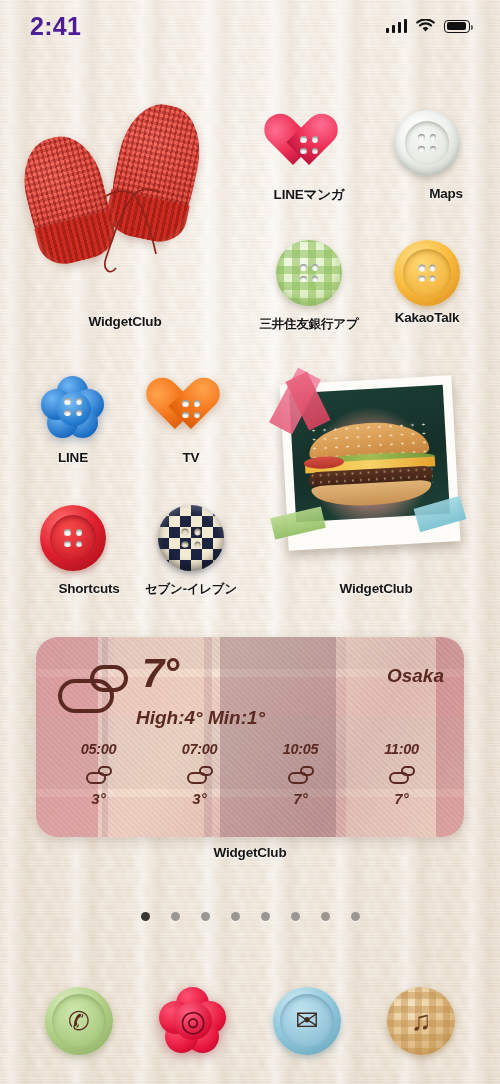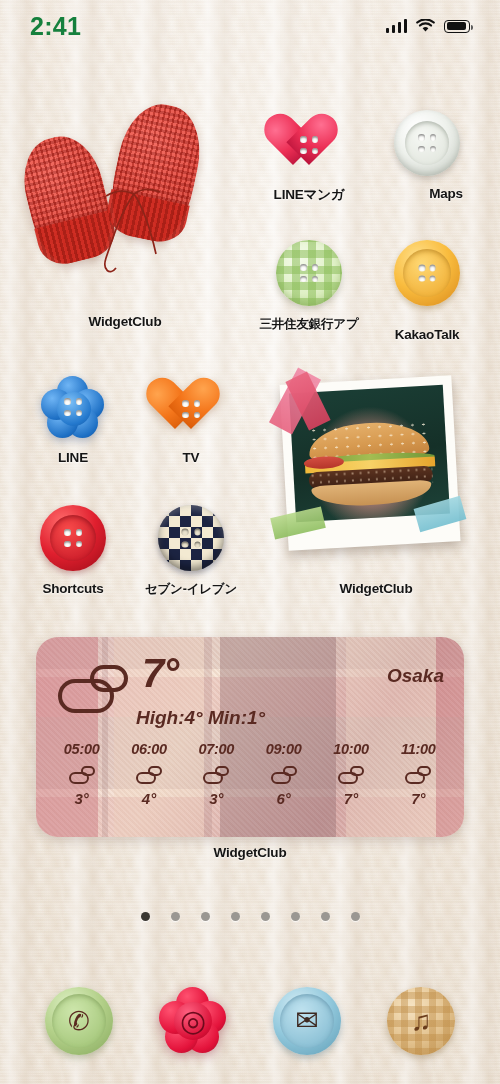--- a/index.html
+++ b/index.html
@@ -51,21 +51,21 @@
     background:radial-gradient(ellipse at 50% 30%, rgba(255,255,255,0.30), rgba(214,196,174,0.16) 80%);
     pointer-events:none;
   }
 
   
   #statusbar{
     position:absolute; top:0; left:0; right:0; height:52px;
     display:flex; align-items:center; justify-content:space-between;
     padding:0 30px; z-index:40;
   }
-  #clock{ font-size:25px; font-weight:700; color:#15803d; letter-spacing:.3px; }
+  #clock{ font-size:25px; font-weight:700; color:#4c1d95; letter-spacing:.3px; }
   .sb-right{ display:flex; align-items:center; gap:9px; }
   .bars{ display:flex; align-items:flex-end; gap:2.5px; height:14px; }
   .bars i{ width:3.5px; background:#111; border-radius:1px; display:block; }
   .bars i:nth-child(1){height:5px}.bars i:nth-child(2){height:8px}
   .bars i:nth-child(3){height:11px}.bars i:nth-child(4){height:14px}
   .batt{ width:26px; height:13px; border:1.6px solid #111; border-radius:4px; padding:1.6px; position:relative;}
   .batt span{ display:block; height:100%; width:92%; background:#111; border-radius:2px;}
   .batt::after{content:"";position:absolute;right:-4px;top:4px;width:2px;height:5px;background:#5c5c5c;border-radius:0 2px 2px 0;}
 
   
@@ -322,21 +322,21 @@
       <div class="btn round" style="background:radial-gradient(circle at 36% 28%,#ffe08a 0%,#f9bc3e 48%,#d8881a 100%);box-shadow:0 3px 6px rgba(140,100,30,.33)"></div>
       <div class="btn round" style="inset:9px;background:radial-gradient(circle at 40% 32%,#ffd873,#eda72a);box-shadow:inset 0 2px 5px rgba(160,110,20,.55)"></div>
       <div class="holes" style="gap:4px">
           <b></b>
           <b></b>
           <b></b>
           <b></b>
         </div>
     </div>
   </div>
-  <div class="label" style="position:absolute;left:368px;top:327px;width:118px">KakaoTalk</div>
+  <div class="label" style="position:absolute;left:368px;top:310px;width:118px">KakaoTalk</div>
 
   <div class="cell" style="left:40px;top:374px;width:66px">
     <div class="icon-wrap">
       <div class="flower" style="filter:drop-shadow(0 3px 5px rgba(40,70,120,.35))">
         <i style="background:radial-gradient(circle at 36% 30%,#6fb5f5,#1d6fc4 70%,#12519b)"></i>
         <i style="background:radial-gradient(circle at 36% 30%,#6fb5f5,#1d6fc4 70%,#12519b)"></i>
         <i style="background:radial-gradient(circle at 36% 30%,#6fb5f5,#1d6fc4 70%,#12519b)"></i>
         <i style="background:radial-gradient(circle at 36% 30%,#6fb5f5,#1d6fc4 70%,#12519b)"></i>
         <i style="background:radial-gradient(circle at 36% 30%,#6fb5f5,#1d6fc4 70%,#12519b)"></i>
         <i style="width:34px;height:34px;background:radial-gradient(circle at 38% 30%,#7cc0f8,#2277cc 70%,#15569f)"></i>
@@ -370,21 +370,21 @@
       <div class="btn round" style="background:radial-gradient(circle at 34% 26%,#ff6a6a 0%,#e01f2e 50%,#9c0d18 100%);box-shadow:0 3px 6px rgba(130,30,30,.35)"></div>
       <div class="btn round" style="inset:10px;background:radial-gradient(circle at 40% 32%,#f84a4a,#c21222);box-shadow:inset 0 2px 5px rgba(120,10,20,.6)"></div>
       <div class="holes">
           <b></b>
           <b></b>
           <b></b>
           <b></b>
         </div>
     </div>
   </div>
-  <div class="label" style="position:absolute;left:14px;top:581px;width:118px">Shortcuts</div>
+  <div class="label" style="position:absolute;left:30px;top:581px;width:118px">Shortcuts</div>
 
   <div class="cell" style="left:158px;top:505px;width:66px">
     <div class="icon-wrap">
       <div class="btn round" style="
         background:
           repeating-conic-gradient(#1c2442 0 25%, #f3ead2 0 50%) 0 0/22px 22px,
           #1c2442;
         box-shadow:0 3px 6px rgba(40,45,70,.4)"></div>
       <div class="btn round" style="inset:0;box-shadow:inset 0 -4px 9px rgba(0,0,0,.45), inset 0 4px 7px rgba(255,255,255,.25)"></div>
       <div class="holes" style="gap:6px">
@@ -430,45 +430,29 @@
     <div class="w-hours">
       <div class="hour">
         <div class="h-time">05:00</div>
         <div class="h-ico">
             <span class="c2"></span>
             <span class="c1"></span>
           </div>
         <div class="h-temp">3°</div>
       </div>
       <div class="hour">
-        <div class="h-time">06:00</div>
-        <div class="h-ico">
-            <span class="c2"></span>
-            <span class="c1"></span>
-          </div>
-        <div class="h-temp">4°</div>
-      </div>
-      <div class="hour">
         <div class="h-time">07:00</div>
         <div class="h-ico">
             <span class="c2"></span>
             <span class="c1"></span>
           </div>
         <div class="h-temp">3°</div>
       </div>
       <div class="hour">
-        <div class="h-time">09:00</div>
-        <div class="h-ico">
-            <span class="c2"></span>
-            <span class="c1"></span>
-          </div>
-        <div class="h-temp">6°</div>
-      </div>
-      <div class="hour">
-        <div class="h-time">10:00</div>
+        <div class="h-time">10:05</div>
         <div class="h-ico">
             <span class="c2"></span>
             <span class="c1"></span>
           </div>
         <div class="h-temp">7°</div>
       </div>
       <div class="hour">
         <div class="h-time">11:00</div>
         <div class="h-ico">
             <span class="c2"></span>

